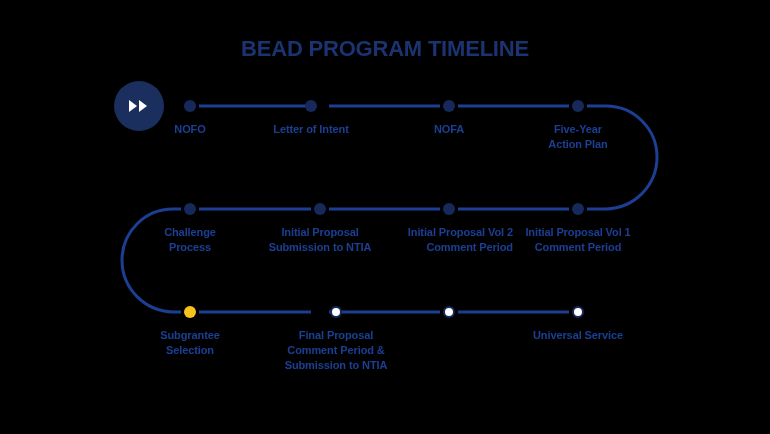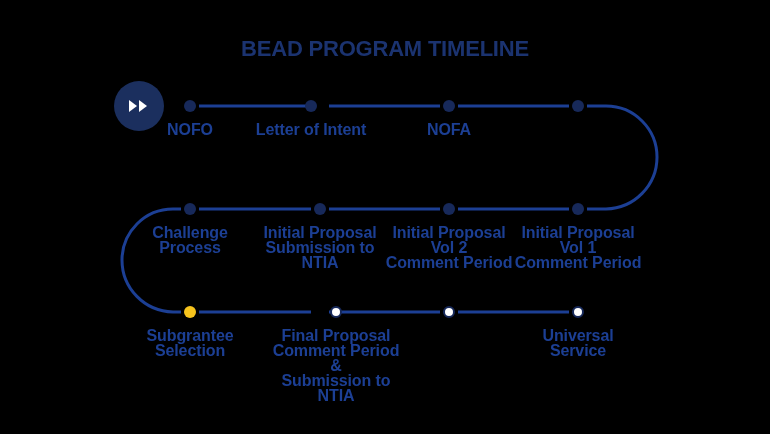--- a/index.html
+++ b/index.html
@@ -83,21 +83,21 @@
   }
   .dot.active {
     background: #f6c31d;
   }
   .dot.hollow {
     background: #ffffff;
     border: 2px solid #17295a;
   }
   .node-label {
     margin-top: 10px;
-    font-size: 16px;
+    font-size: 11px;
     font-weight: 700;
     line-height: 15px;
     color: #1c3f94;
     letter-spacing: -0.1px;
     white-space: pre-line;
   }
 
   
   .row1 { top: 100px; }
   .row2 { top: 203px; }
@@ -146,32 +146,34 @@
       <div class="node row1" style="left: 311px;">
         <div class="dot filled"></div>
         <div class="node-label">Letter of Intent</div>
       </div>
       <div class="node row1" style="left: 449px;">
         <div class="dot filled"></div>
         <div class="node-label">NOFA</div>
       </div>
       <div class="node row1" style="left: 578px;">
         <div class="dot filled"></div>
+        <div class="node-label">Five-Year
+Action Plan</div>
       </div>
       <div class="node row2" style="left: 190px;">
         <div class="dot filled"></div>
         <div class="node-label">Challenge
 Process</div>
       </div>
       <div class="node row2" style="left: 320px;">
         <div class="dot filled"></div>
         <div class="node-label">Initial Proposal
 Submission to NTIA</div>
       </div>
-      <div class="node row2" style="left: 449px;">
+      <div class="node row2" style="left: 449px; text-align: right;">
         <div class="dot filled"></div>
         <div class="node-label">Initial Proposal Vol 2
 Comment Period</div>
       </div>
       <div class="node row2" style="left: 578px;">
         <div class="dot filled"></div>
         <div class="node-label">Initial Proposal Vol 1
 Comment Period</div>
       </div>
       <div class="node row3" style="left: 190px;">

